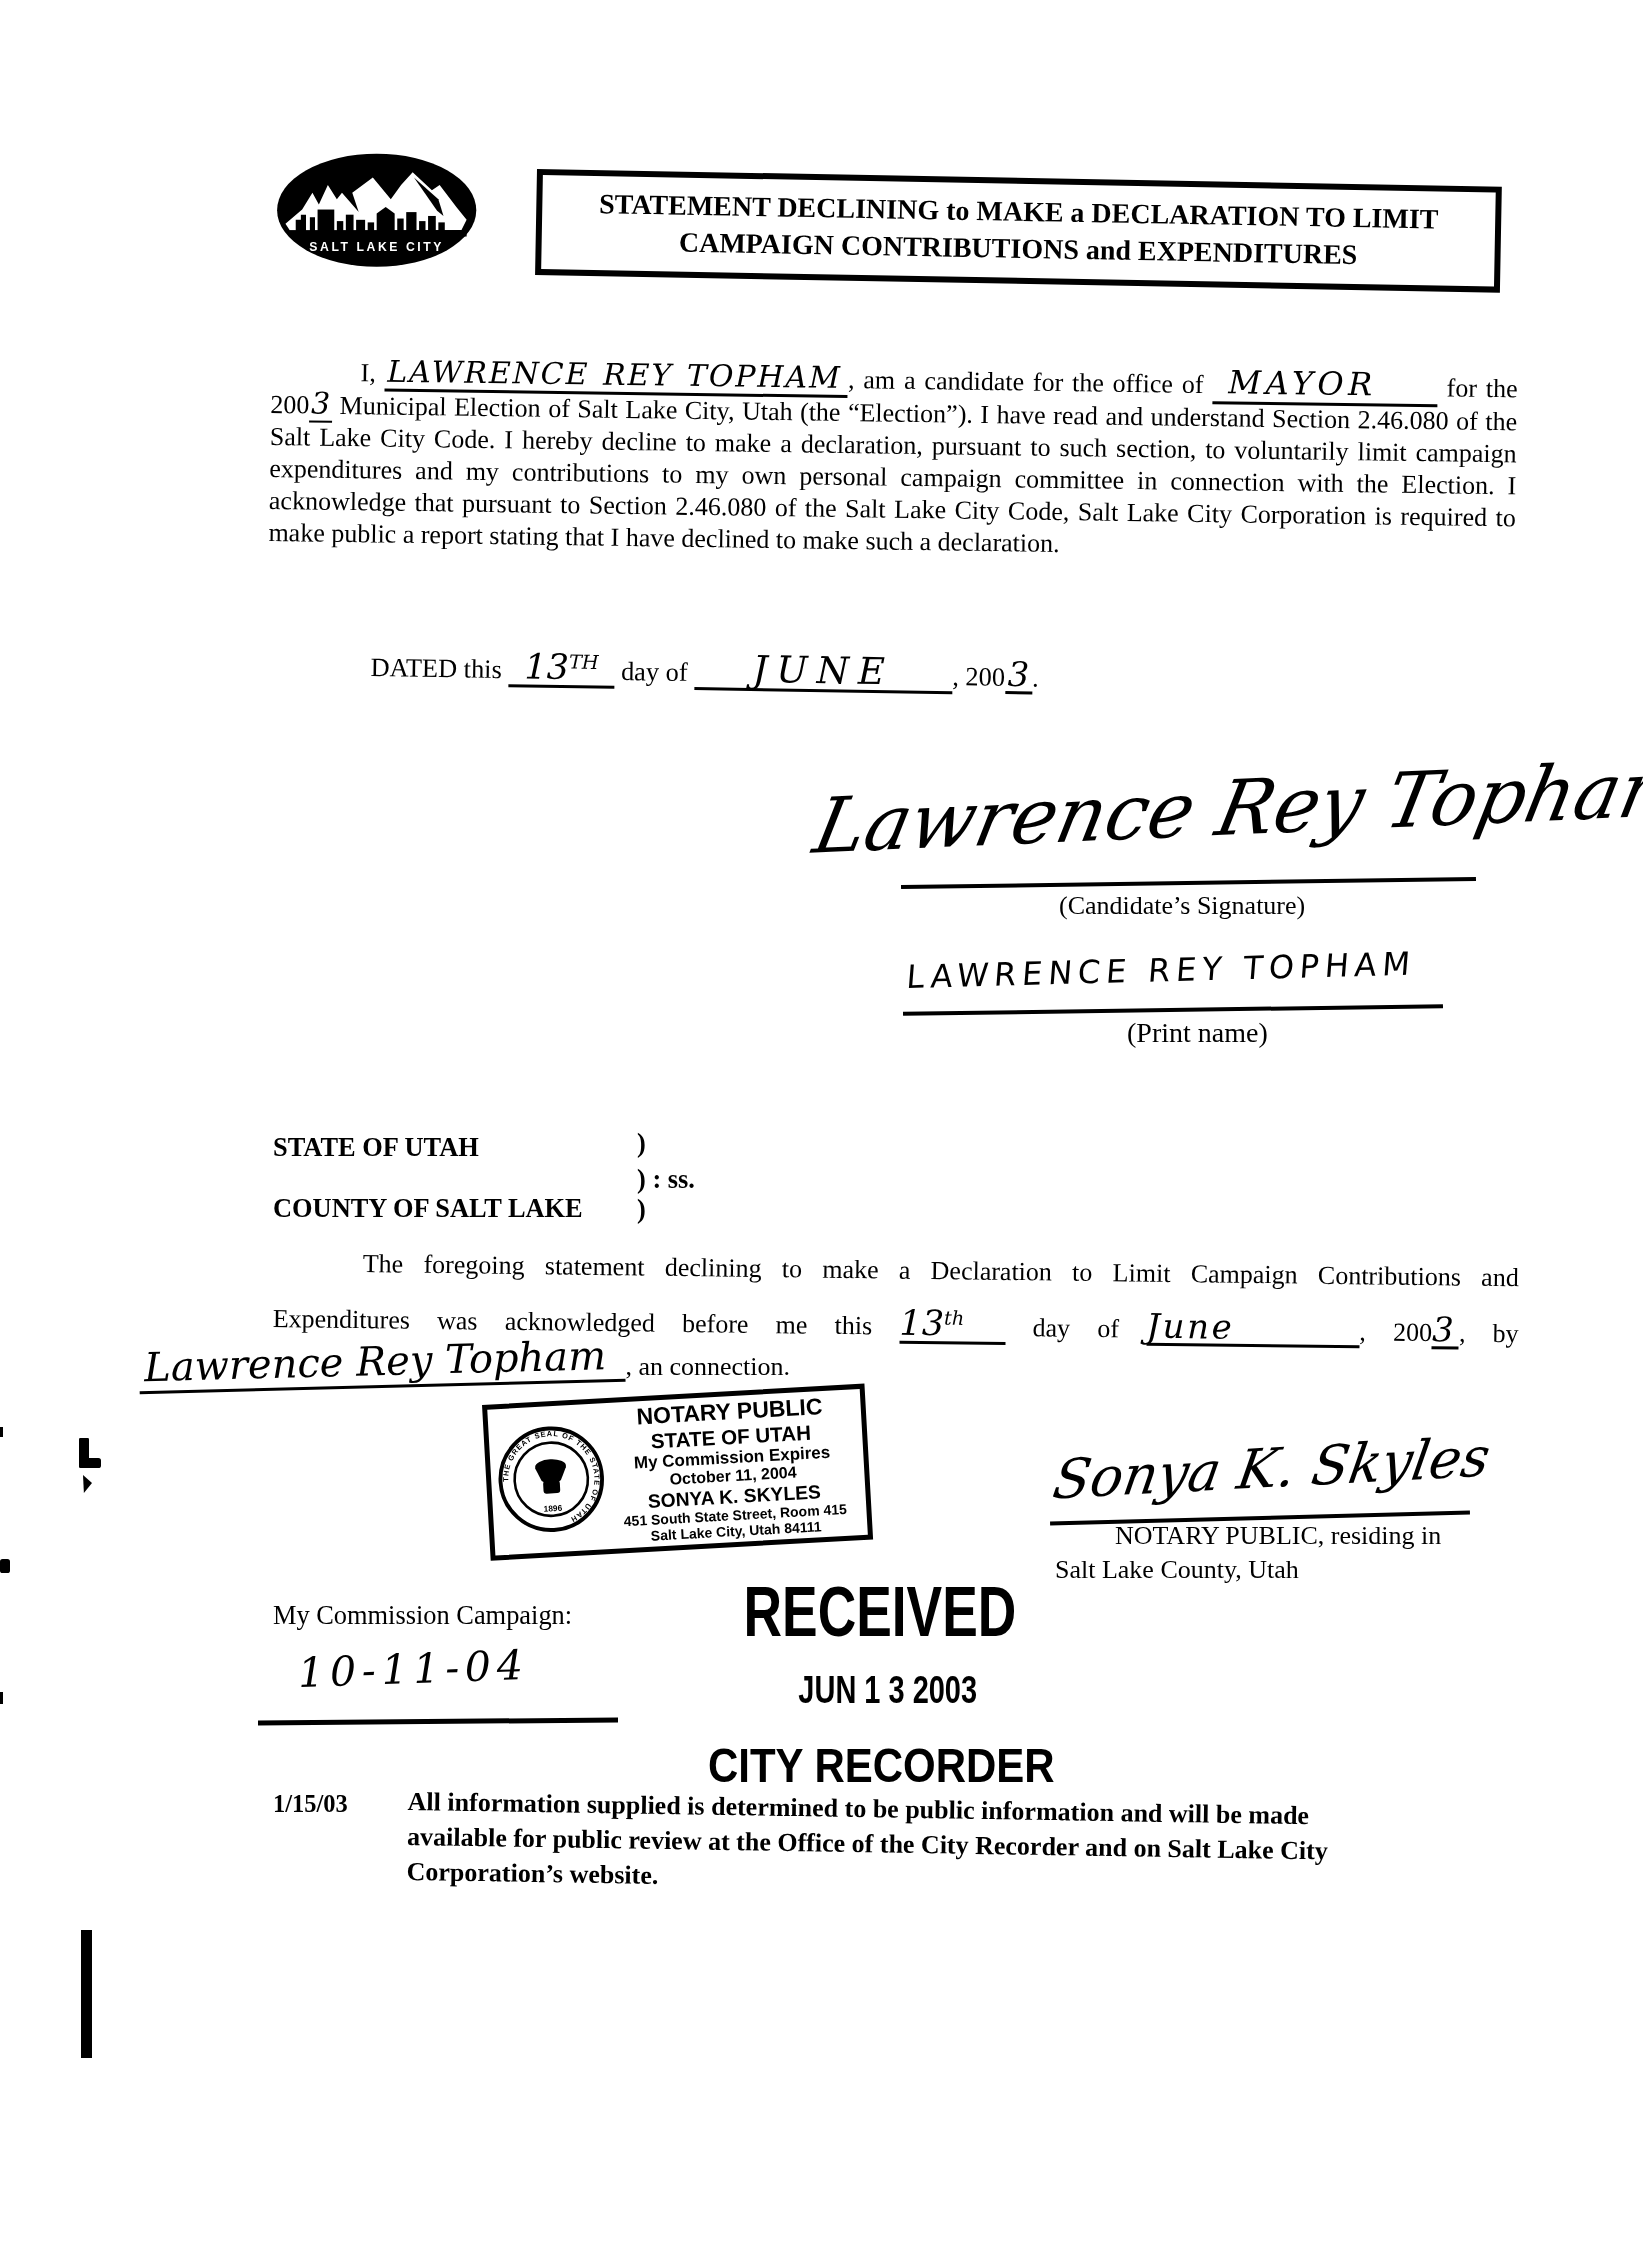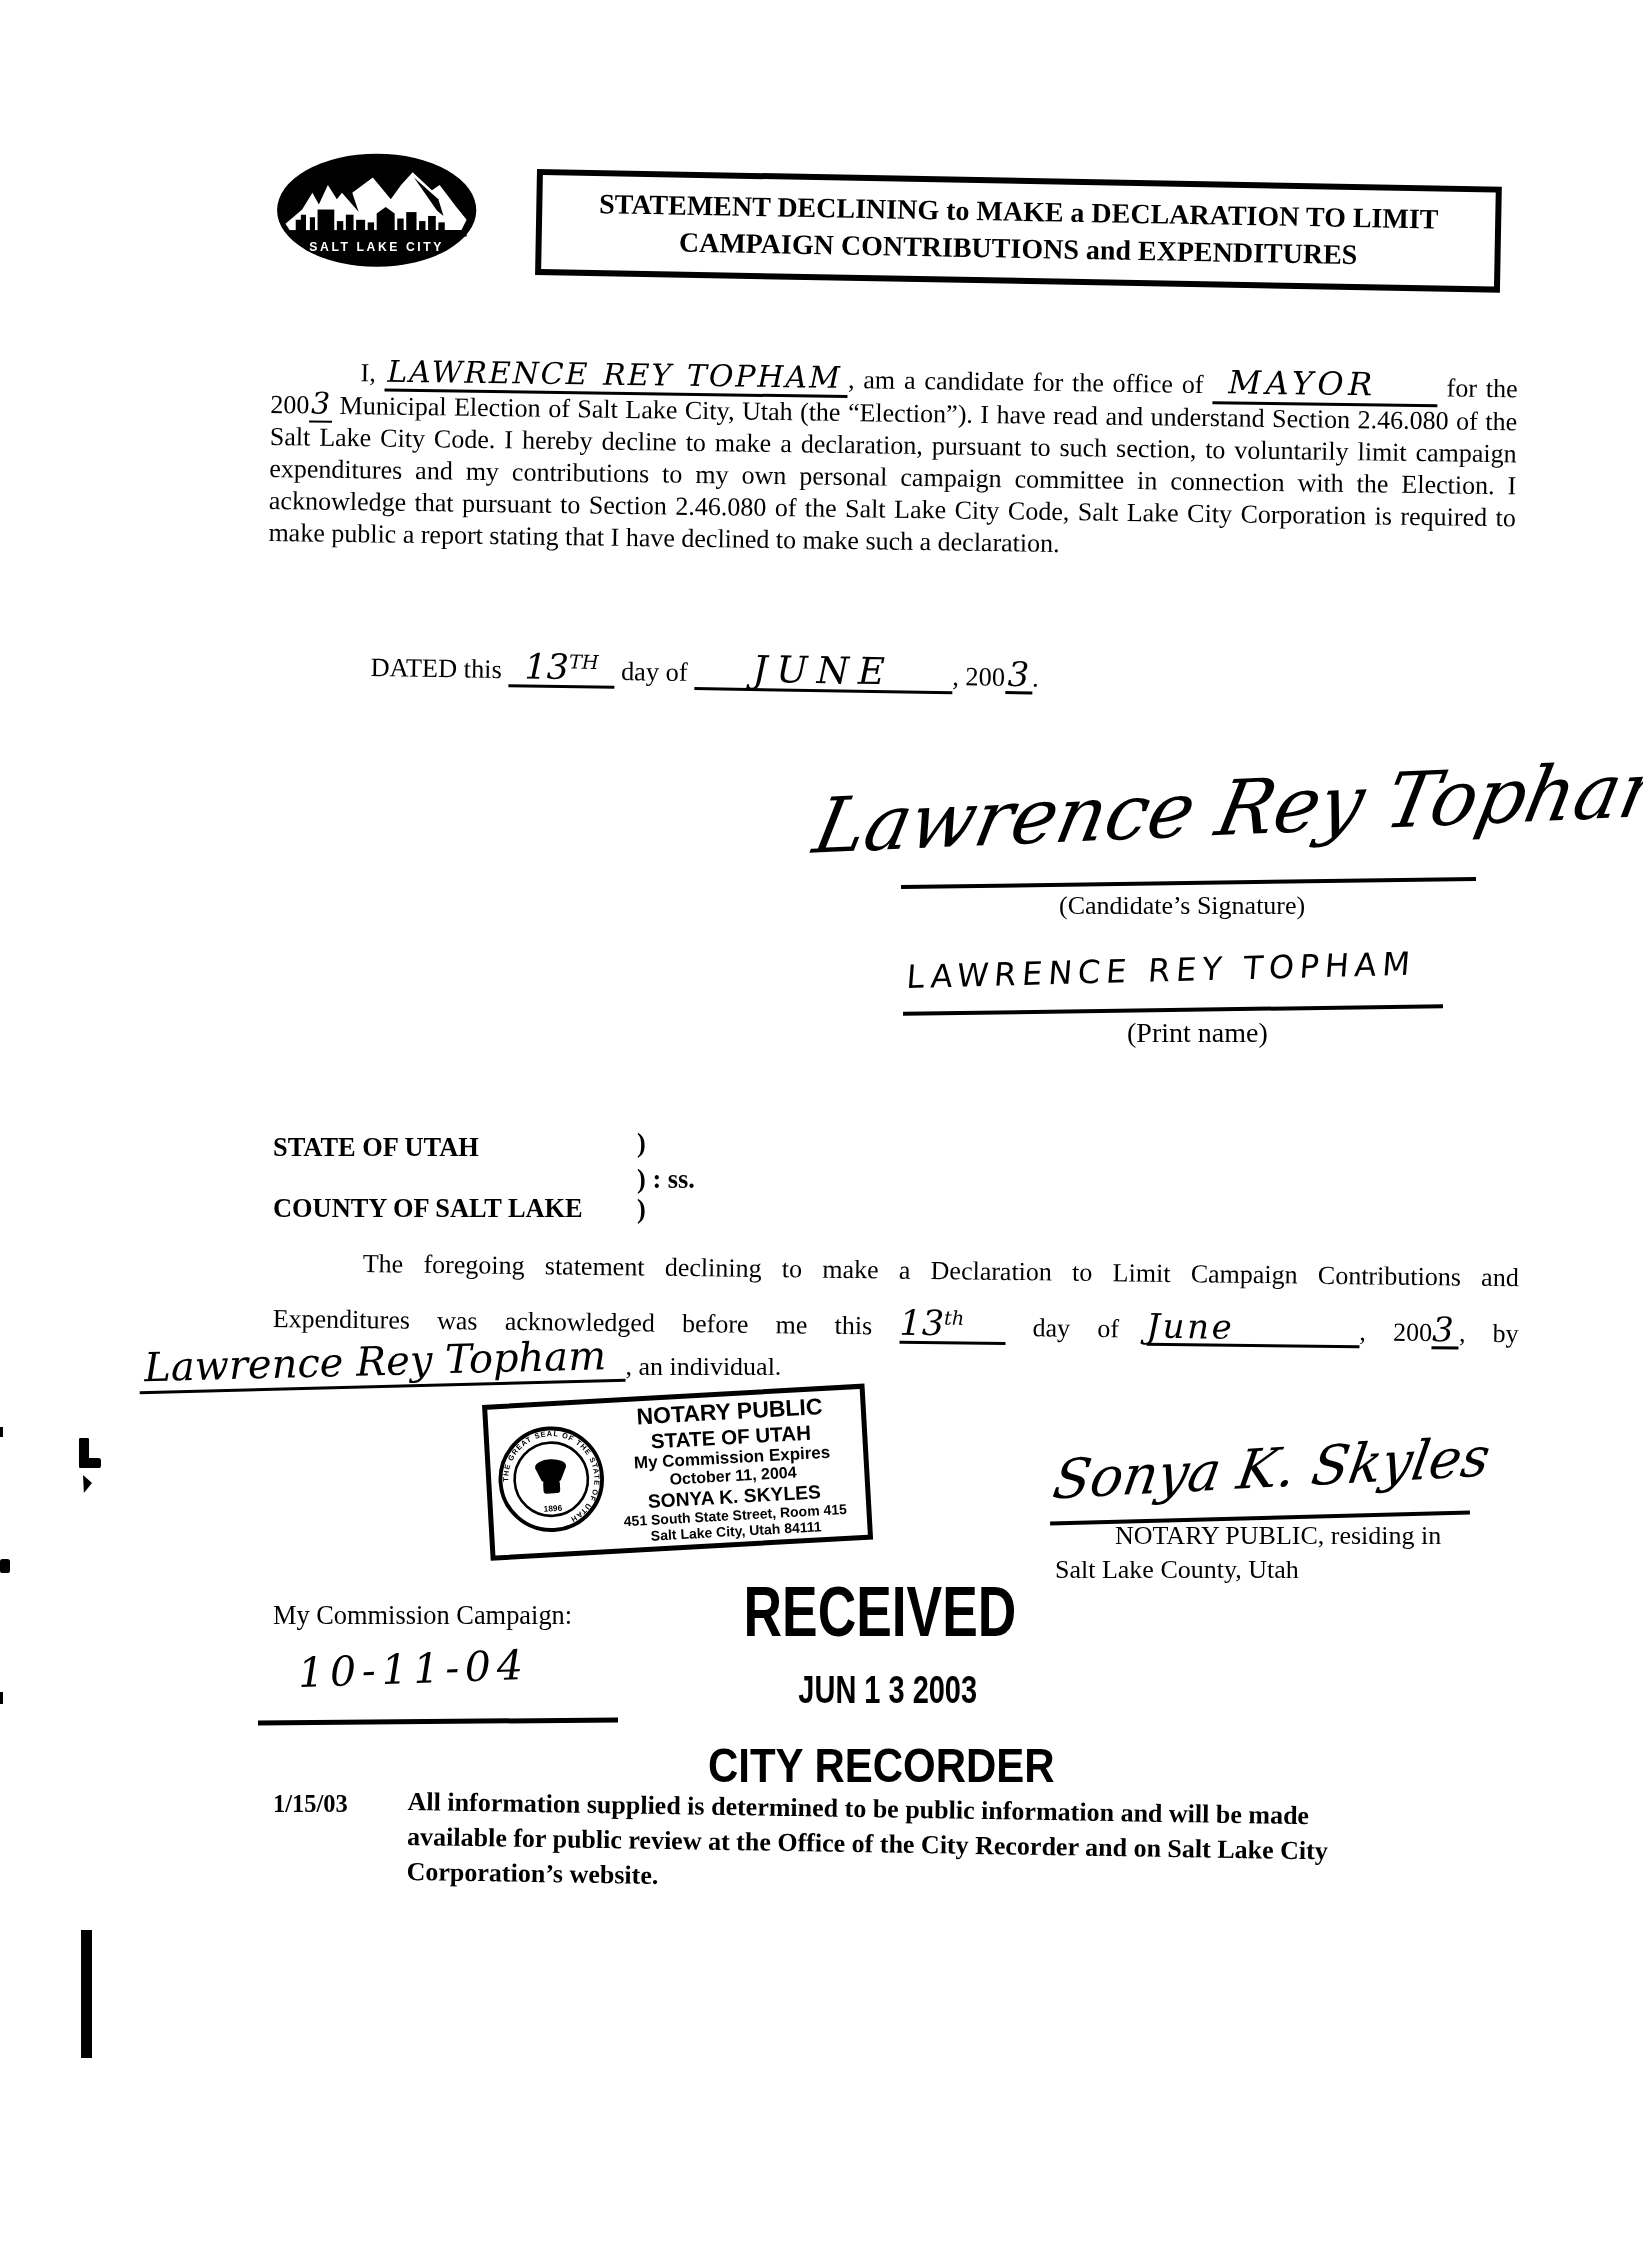--- a/index.html
+++ b/index.html
@@ -163,21 +163,21 @@
   <span class="venue venue-paren2">)</span>
 
   <div class="ack1">The foregoing statement declining to make a Declaration to Limit Campaign Contributions and</div>
   <div class="ack2">
     <span>Expenditures was acknowledged before me this</span>
     <span class="blank blank-day"><span class="hw">13</span><span class="hw sup">th</span></span>
     <span>day of</span>
     <span class="blank blank-month hw" style="font-size:34px;letter-spacing:2.6px;min-width:213px;">June</span><span>, 200</span><span class="blank blank-digit hw">3</span><span>, by</span>
   </div>
   <div class="ack3">
-    <span class="script-small">Lawrence Rey Topham</span><span>, an individual.</span>
+    <span class="script-small">Lawrence Rey Topham</span><span>, an connection.</span>
   </div>
 
   <div class="stamp">
     <svg class="seal" viewBox="0 0 168 168">
       <circle cx="84" cy="84" r="79" fill="none" stroke="#000" stroke-width="6"></circle>
       <circle cx="84" cy="84" r="57" fill="none" stroke="#000" stroke-width="4"></circle>
       <defs>
         <path id="sealring" d="M84,84 m-67,0 a67,67 0 1,1 134,0 a67,67 0 1,1 -134,0"></path>
       </defs>
       <text font-size="11.5" letter-spacing="1.5" font-weight="bold" font-family="Liberation Sans, sans-serif" fill="#000">

